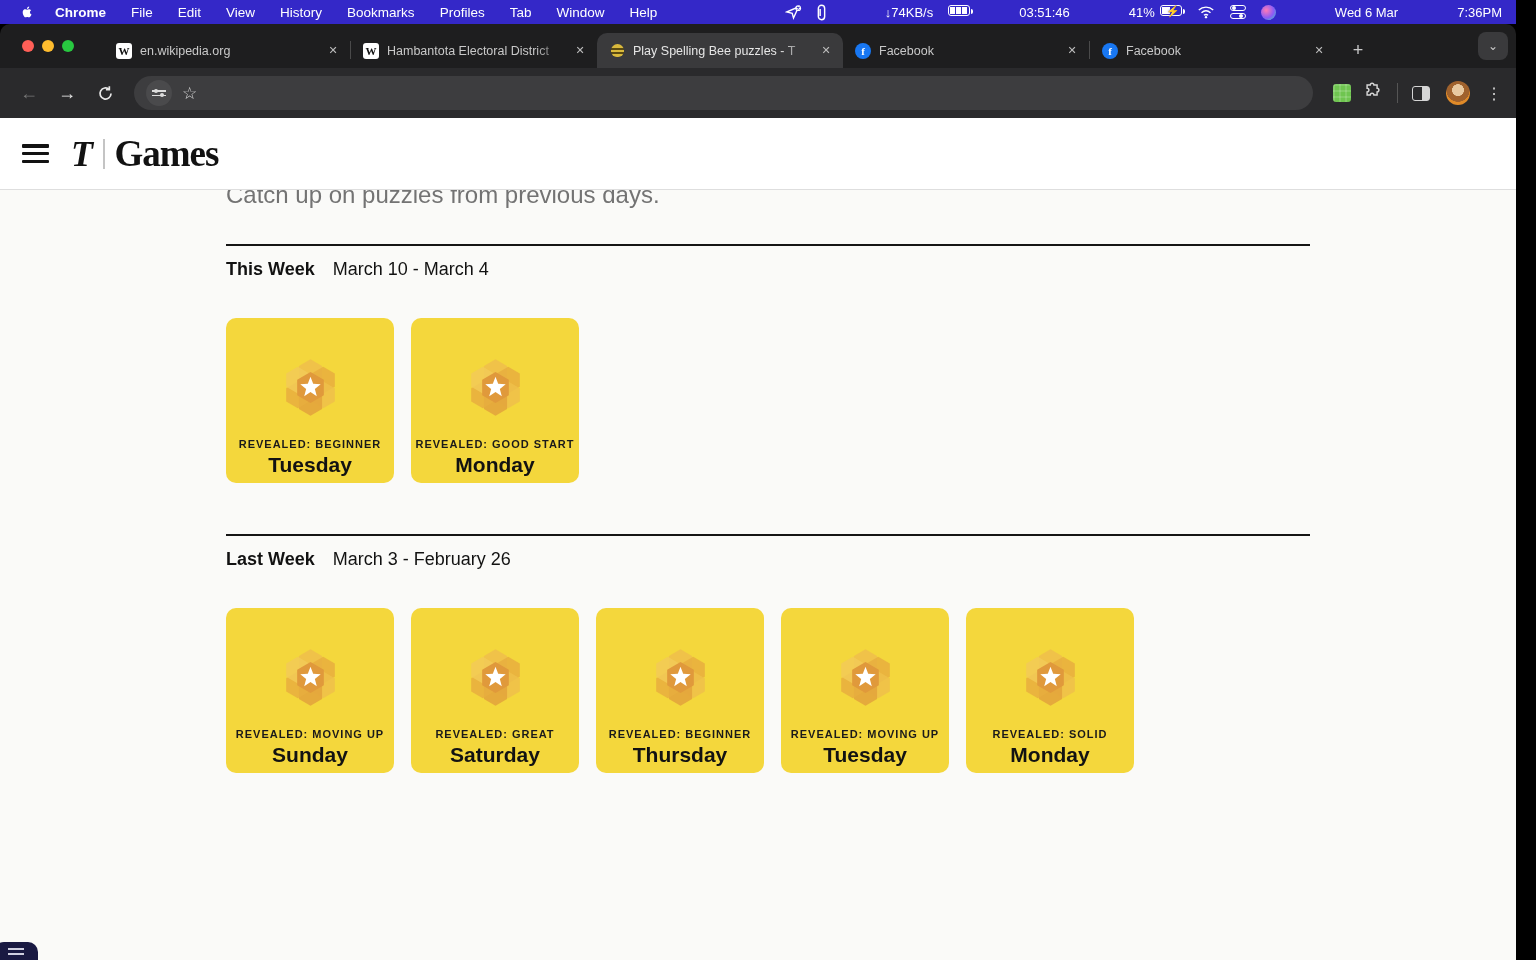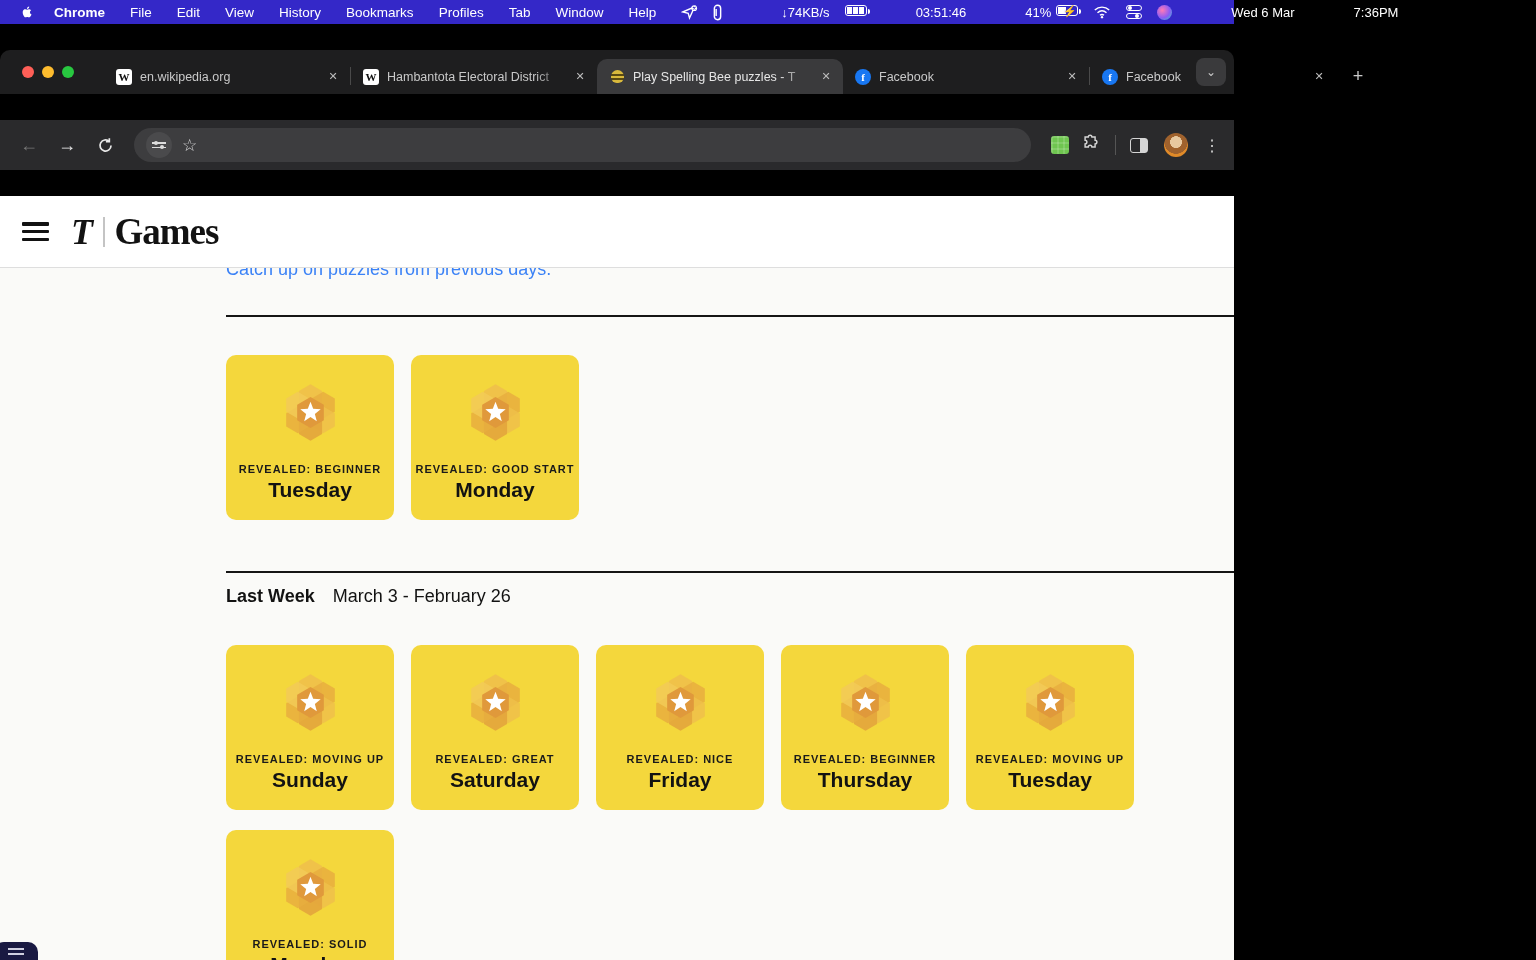--- a/index.html
+++ b/index.html
@@ -1,18 +1,18 @@
 <!DOCTYPE html>
 <html><head>
 <meta charset="utf-8">
 <style>
   * { margin:0; padding:0; box-sizing:border-box; }
   html,body { width:1536px; height:960px; overflow:hidden; background:#000; }
   body { font-family:"Liberation Sans", sans-serif; }
-  .screen { width:1234px; height:960px; display:flex; flex-direction:column;gap:26px; }
+  .screen { width:1516px; height:960px; display:flex; flex-direction:column; }
 
   
   .menubar { height:24px; background:#3428C8; color:#fff; display:flex; align-items:center;
              padding:0 14px 0 20px; font-size:13.5px; flex-shrink:0; }
   .menubar .apple { width:15px; height:17px; margin-right:20px; display:flex; align-items:center; }
   .menubar .apple svg { width:14px; height:16px; fill:#fff; }
   .mb-item { margin-right:25px; white-space:nowrap; }
   .mb-item.app { font-weight:bold; }
   .mb-status { margin-left:auto; display:flex; align-items:center; gap:15px; font-size:13px; }
   .mb-status .txt { white-space:nowrap;margin-left:44px; }
@@ -92,28 +92,28 @@
                  padding-left:22px; position:relative; z-index:3; flex-shrink:0; }
   .hamburger { width:27px; height:19px; display:flex; flex-direction:column; justify-content:space-between; }
   .hamburger i { height:3.5px; background:#121212; border-radius:1px; }
   .brand { display:flex; align-items:center; margin-left:22px; gap:10px; }
   .brand .nyt-t { font-family:"Liberation Serif", serif; font-weight:bold; font-size:36px; color:#121212;
                   font-style:italic; line-height:1; }
   .brand .vline { width:1.5px; height:30px; background:#c4c4c4; }
   .brand .games { font-family:Liberation Serif, serif; font-weight:bold; font-size:37px; color:#121212;
                   letter-spacing:-1px; line-height:1; }
   .content { width:1084px; margin-left:226px; position:relative; z-index:1; }
-  .intro { font-size:18px; color:#3b82f6; margin-top:-9px; }
+  .intro { font-size:24px; color:#737373; margin-top:-9px; }
   .rule { height:2px; background:#151515; }
   .rule.r1 { margin-top:35px; } .rule.r2 { margin-top:51px; }
   .sec-head { display:flex; align-items:baseline; gap:18px; margin-top:13px; font-size:18px; color:#121212; }
   .sec-title { font-weight:bold; }
   .cards { display:flex; flex-wrap:wrap; gap:20px 17px; margin-top:38px; }
   .card { width:168px; height:165px; background:#F4D73C; border-radius:10px; display:flex; flex-direction:column;
-          align-items:center; justify-content:flex-start; padding-top:24px; }
+          align-items:center; justify-content:flex-start; padding-top:36px; }
   .card svg { width:67px; height:67px; }
   .card .status { margin-top:17px; font-size:11px; font-weight:bold; letter-spacing:.09em; color:#1a1a1a; }
   .card .day { margin-top:3px; font-size:21px; font-weight:bold; color:#121212; }
   .fab { position:absolute; left:-6px; bottom:-26px; width:44px; height:44px; background:#191942;
          border-radius:10px; z-index:4; padding:6px 0 0 14px; }
   .fab i { display:block; width:16px; height:2px; background:#cfcfe0; margin-bottom:3px; }
 </style>
 </head>
 <body>
 
@@ -263,20 +263,24 @@
         <span class="nyt-t">T</span>
         <span class="vline"></span>
         <span class="games">Games</span>
       </div>
     </div>
 
     <div class="content">
       <p class="intro">Catch up on puzzles from previous days.</p>
 
       <div class="rule r1"></div>
+      <div class="sec-head">
+        <span class="sec-title">This Week</span>
+        <span class="sec-range">March 10 - March 4</span>
+      </div>
       <div class="cards">
         <div class="card">
           <svg viewBox="0 0 100 100">
             <polygon points="50,8 67.3,18 67.3,38 50,48 32.7,38 32.7,18" fill="#EFC04A" opacity="0.9"></polygon>
             <polygon points="69,19 86.3,29 86.3,49 69,59 51.7,49 51.7,29" fill="#E8AE3E" opacity="0.85"></polygon>
             <polygon points="69,41 86.3,51 86.3,71 69,81 51.7,71 51.7,51" fill="#EFC04A" opacity="0.85"></polygon>
             <polygon points="50,52 67.3,62 67.3,82 50,92 32.7,82 32.7,62" fill="#E3A53C" opacity="0.9"></polygon>
             <polygon points="31,41 48.3,51 48.3,71 31,81 13.7,71 13.7,51" fill="#E8AE3E" opacity="0.85"></polygon>
             <polygon points="31,19 48.3,29 48.3,49 31,59 13.7,49 13.7,29" fill="#F2CA57" opacity="0.85"></polygon>
             <polygon points="50,27 69.9,38.5 69.9,61.5 50,73 30.1,61.5 30.1,38.5" fill="#E0993B"></polygon>
@@ -339,34 +343,20 @@
           <svg viewBox="0 0 100 100">
             <polygon points="50,8 67.3,18 67.3,38 50,48 32.7,38 32.7,18" fill="#EFC04A" opacity="0.9"></polygon>
             <polygon points="69,19 86.3,29 86.3,49 69,59 51.7,49 51.7,29" fill="#E8AE3E" opacity="0.85"></polygon>
             <polygon points="69,41 86.3,51 86.3,71 69,81 51.7,71 51.7,51" fill="#EFC04A" opacity="0.85"></polygon>
             <polygon points="50,52 67.3,62 67.3,82 50,92 32.7,82 32.7,62" fill="#E3A53C" opacity="0.9"></polygon>
             <polygon points="31,41 48.3,51 48.3,71 31,81 13.7,71 13.7,51" fill="#E8AE3E" opacity="0.85"></polygon>
             <polygon points="31,19 48.3,29 48.3,49 31,59 13.7,49 13.7,29" fill="#F2CA57" opacity="0.85"></polygon>
             <polygon points="50,27 69.9,38.5 69.9,61.5 50,73 30.1,61.5 30.1,38.5" fill="#E0993B"></polygon>
             <polygon points="50,34 54,44.5 65.2,45.1 56.5,52.1 59.4,62.9 50,56.8 40.6,62.9 43.5,52.1 34.8,45.1 46,44.5" fill="#fff"></polygon>
           </svg>
-          <span class="status">REVEALED: NICE</span>
-          <span class="day">Friday</span>
-        </div>
-        <div class="card">
-          <svg viewBox="0 0 100 100">
-            <polygon points="50,8 67.3,18 67.3,38 50,48 32.7,38 32.7,18" fill="#EFC04A" opacity="0.9"></polygon>
-            <polygon points="69,19 86.3,29 86.3,49 69,59 51.7,49 51.7,29" fill="#E8AE3E" opacity="0.85"></polygon>
-            <polygon points="69,41 86.3,51 86.3,71 69,81 51.7,71 51.7,51" fill="#EFC04A" opacity="0.85"></polygon>
-            <polygon points="50,52 67.3,62 67.3,82 50,92 32.7,82 32.7,62" fill="#E3A53C" opacity="0.9"></polygon>
-            <polygon points="31,41 48.3,51 48.3,71 31,81 13.7,71 13.7,51" fill="#E8AE3E" opacity="0.85"></polygon>
-            <polygon points="31,19 48.3,29 48.3,49 31,59 13.7,49 13.7,29" fill="#F2CA57" opacity="0.85"></polygon>
-            <polygon points="50,27 69.9,38.5 69.9,61.5 50,73 30.1,61.5 30.1,38.5" fill="#E0993B"></polygon>
-            <polygon points="50,34 54,44.5 65.2,45.1 56.5,52.1 59.4,62.9 50,56.8 40.6,62.9 43.5,52.1 34.8,45.1 46,44.5" fill="#fff"></polygon>
-          </svg>
           <span class="status">REVEALED: BEGINNER</span>
           <span class="day">Thursday</span>
         </div>
         <div class="card">
           <svg viewBox="0 0 100 100">
             <polygon points="50,8 67.3,18 67.3,38 50,48 32.7,38 32.7,18" fill="#EFC04A" opacity="0.9"></polygon>
             <polygon points="69,19 86.3,29 86.3,49 69,59 51.7,49 51.7,29" fill="#E8AE3E" opacity="0.85"></polygon>
             <polygon points="69,41 86.3,51 86.3,71 69,81 51.7,71 51.7,51" fill="#EFC04A" opacity="0.85"></polygon>
             <polygon points="50,52 67.3,62 67.3,82 50,92 32.7,82 32.7,62" fill="#E3A53C" opacity="0.9"></polygon>
             <polygon points="31,41 48.3,51 48.3,71 31,81 13.7,71 13.7,51" fill="#E8AE3E" opacity="0.85"></polygon>

